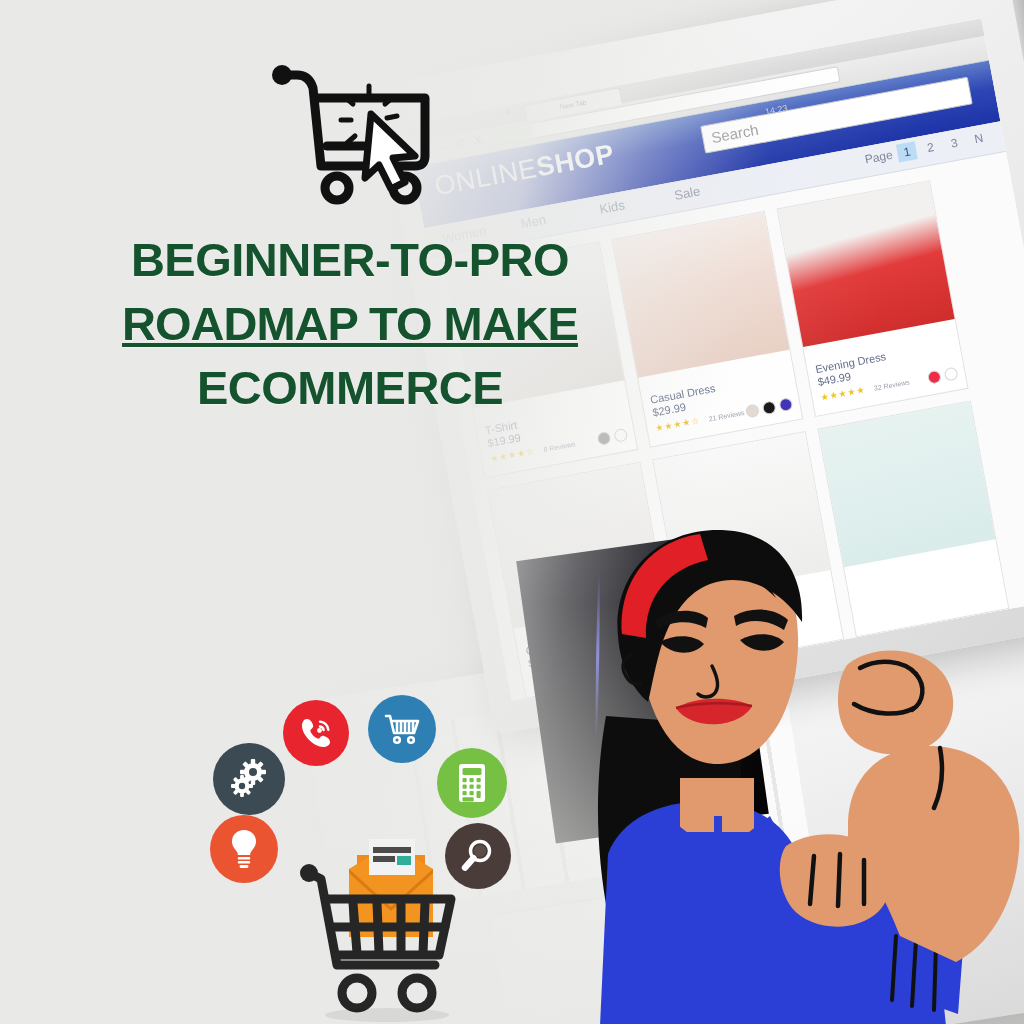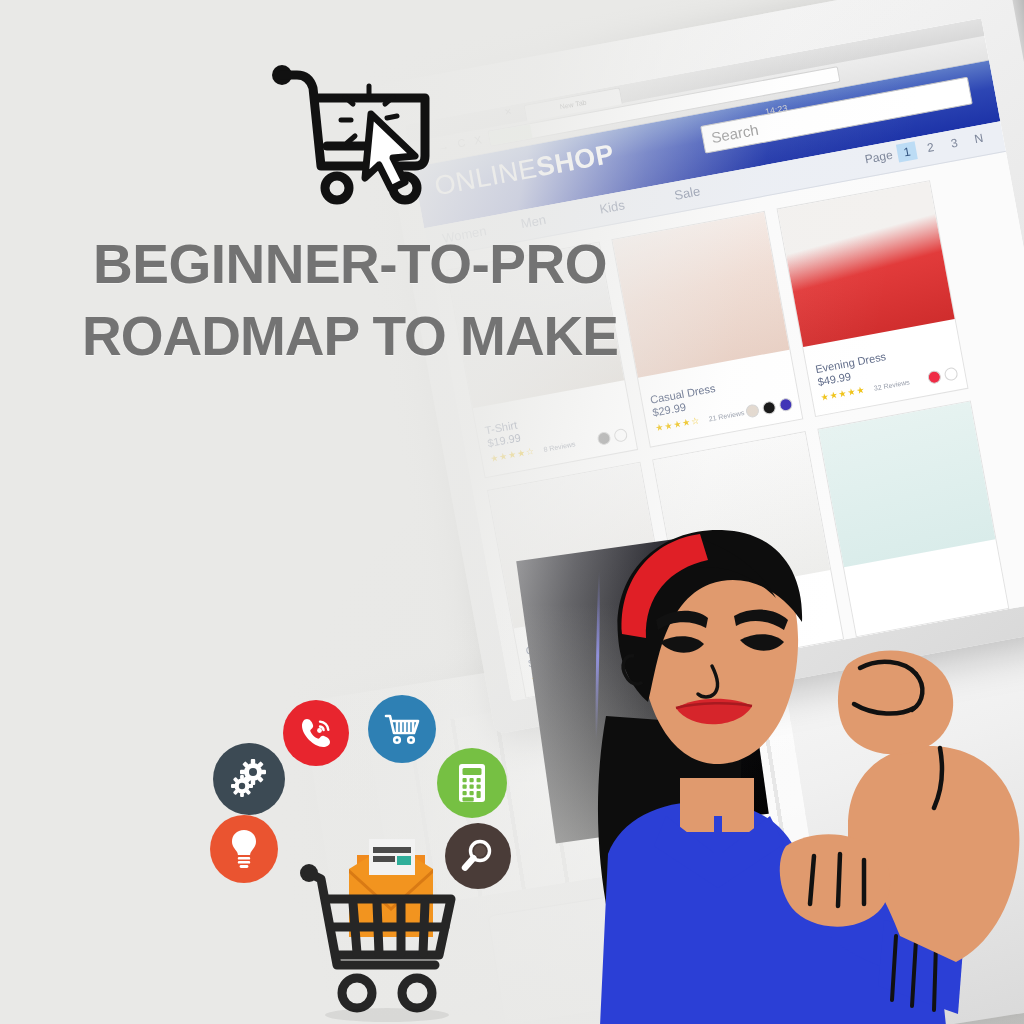--- a/index.html
+++ b/index.html
@@ -133,29 +133,29 @@
       rgba(233,233,231,0) 78%);
   }
   .veil-bottom{
     position:absolute;left:0;bottom:0;width:700px;height:420px;
     background:linear-gradient(0deg,rgba(233,233,231,.95),rgba(233,233,231,0));
   }
 
   
   .headline{
     position:absolute;left:30px;top:236px;width:640px;
-    text-align:center;color:#737373;
-    font-weight:800;font-size:55px;line-height:1.02;
+    text-align:center;color:#14532d;
+    font-weight:800;font-size:47px;line-height:1.02;
     letter-spacing:-.5px;
     text-transform:uppercase;
     font-family:"Liberation Sans", sans-serif;
     text-shadow:0 1px 0 rgba(255,255,255,.45);
   }
   .headline .ln{display:block;margin-bottom:16px;white-space:nowrap;}
-  .headline .ln.n2{letter-spacing:-1px;}
+  .headline .ln.n2{letter-spacing:-1px;text-decoration:underline;}
 
   
   .cart-click{position:absolute;left:265px;top:58px;width:180px;height:150px;}
 
   
   .cluster{position:absolute;left:205px;top:695px;width:330px;height:330px;}
   .ic{position:absolute;border-radius:50%;display:flex;align-items:center;justify-content:center;}
   .ic svg{display:block;}
 
   
@@ -303,20 +303,21 @@
         <path d="M122 60 L132 58"></path>
       </g>
 
       <path d="M106 56 L150 98 L128 100 L140 124 L126 131 L114 107 L100 120 Z" fill="#ffffff" stroke="#111" stroke-width="7" stroke-linejoin="round"></path>
     </svg>
   </div>
 
   <div class="headline">
     <span class="ln">BEGINNER-TO-PRO</span>
     <span class="ln n2">ROADMAP TO MAKE</span>
+    <span class="ln">ECOMMERCE</span>
   </div>
 
   <div class="cluster">
 
     <div class="ic" style="left:8px;top:48px;width:72px;height:72px;background:#3c4a54;">
       <svg width="44" height="44" viewBox="0 0 44 44" fill="#fff">
         <g transform="translate(26,15)">
           <circle r="9"></circle>
             <circle r="4" fill="#3c4a54"></circle>
           <g>

